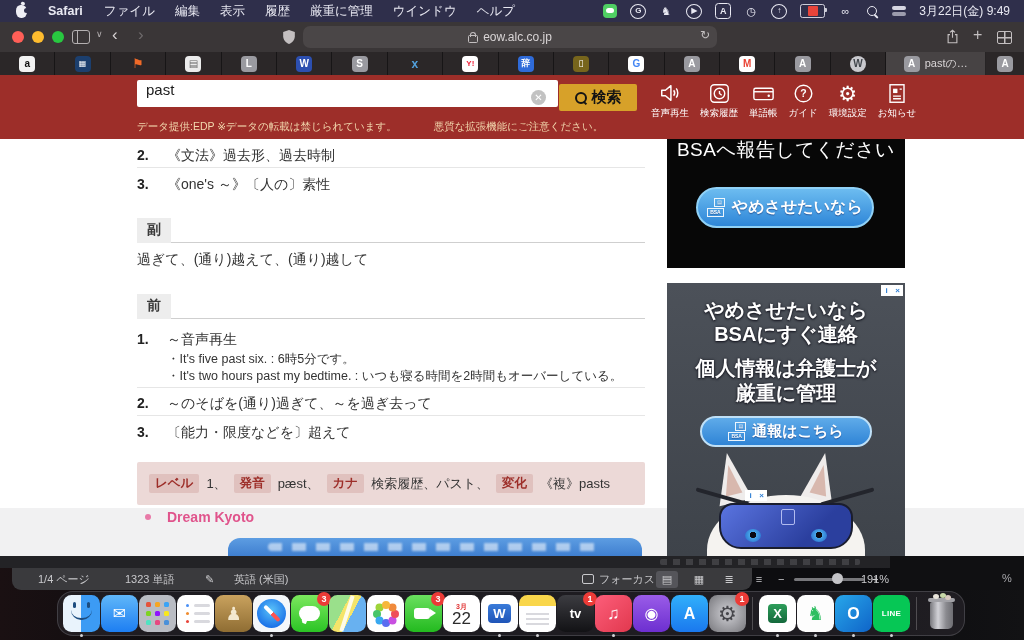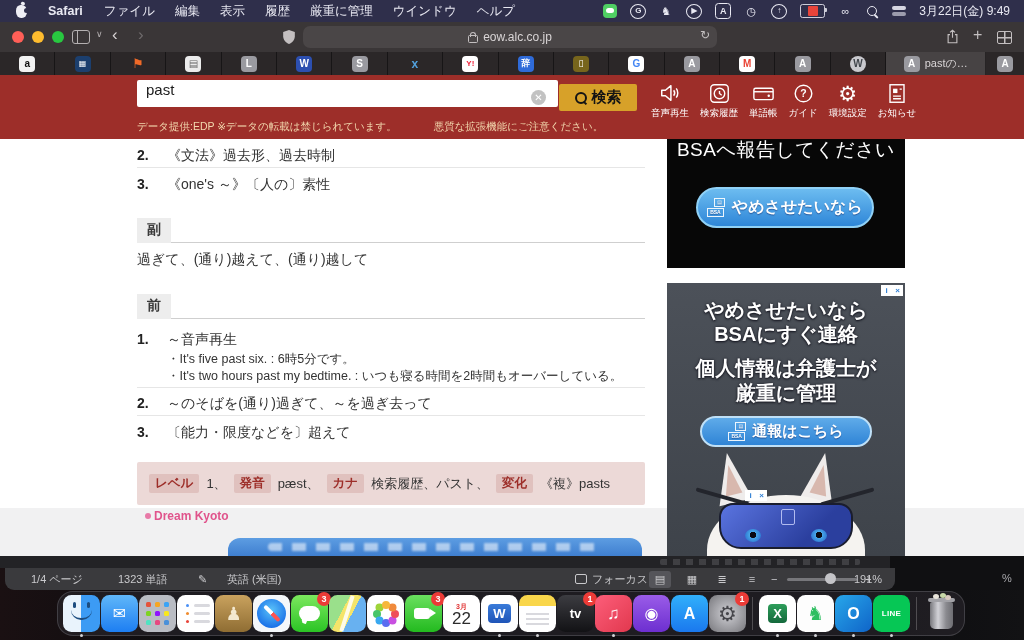--- a/index.html
+++ b/index.html
@@ -88,21 +88,21 @@
   .itx{position:absolute;left:30px;right:0;color:#333}
   .divider{position:absolute;left:0;width:100%;border-top:1px solid #e6e6e6}
   .tagrow{position:absolute;left:0;width:100%;border-bottom:1px solid #cfcfcf;height:24px}
   .tag{display:inline-block;background:#ededed;color:#3a3a3a;font-weight:bold;font-size:14px;padding:3px 10px 4px}
   .plain{position:absolute;left:0;color:#333;font-size:14px}
   .ex{position:absolute;left:30px;color:#333;font-size:12.5px}
   .infobox{position:absolute;left:0;top:323px;width:100%;height:43px;background:#ecd9d7;border-radius:2px;
     display:flex;align-items:center;gap:7px;padding:0 12px;box-sizing:border-box;font-size:13px;color:#333;flex-wrap:nowrap}
   .badge{background:#e0c1be;color:#9d2e29;font-weight:bold;font-size:12.5px;padding:1px 6px;border-radius:2px;white-space:nowrap}
   .ival{white-space:nowrap}
-  .teaser-user{position:absolute;left:8px;top:370px;font-size:12px;font-weight:bold;color:#e0548c;display:flex;align-items:center;gap:3px}
+  .teaser-user{position:absolute;left:8px;top:370px;font-size:14px;font-weight:bold;color:#e0548c;display:flex;align-items:center;gap:16px}
   .t-dot{width:6px;height:6px;border-radius:50%;background:#e87aa8;display:inline-block}
   .capsule{position:absolute;left:91px;top:399px;width:414px;height:18px;border-radius:12px 12px 0 0;
     background:linear-gradient(#5d9de2,#3f7fd0);overflow:hidden}
   .capsule::after{content:'';position:absolute;left:40px;top:5px;width:330px;height:8px;border-radius:4px;
     background:repeating-linear-gradient(90deg,rgba(255,255,255,.55) 0 14px,rgba(255,255,255,0) 14px 24px);filter:blur(1px)}
 
   
   .ad-top{position:absolute;left:667px;top:0;width:238px;height:129px;background:#070707;overflow:hidden}
   .ad-top-h{margin-top:-2px;text-align:center;color:#fff;font-weight:normal;font-size:19px;letter-spacing:.5px}
   .ad-btn1{position:absolute;left:29px;top:48px;width:178px;height:41px;border-radius:21px;
@@ -137,21 +137,21 @@
   .cat .eye{position:absolute;top:24px;width:16px;height:13px;border-radius:50%;background:radial-gradient(circle at 50% 45%,#0a0a12 28%,#49a8e8 30%,#2a6fd0 85%)}
   .cat .eye.lE{left:24px}.cat .eye.rE{left:90px}
   .cat .crest{position:absolute;left:60px;top:4px;width:12px;height:14px;border:1px solid #cfd6ff;border-radius:2px;opacity:.8}
 
   
   .word-edge{position:absolute;top:556px;left:0;width:890px;height:12px;background:#232326}
   .word-edge .smudge{position:absolute;left:660px;top:3px;width:200px;height:6px;
     background:repeating-linear-gradient(90deg,#5c5c60 0 7px,transparent 7px 13px);opacity:.5;border-radius:2px}
   .right-back{position:absolute;top:556px;left:890px;right:0;height:34px;background:#101012;color:#a8a8ac;font-size:11px}
   .right-back .frag{position:absolute;left:112px;top:16px}
-  .word-bar{position:absolute;top:568px;left:5px;width:890px;height:22px;background:#3a3a3d;border-radius:0 0 9px 9px;
+  .word-bar{position:absolute;top:568px;left:12px;width:740px;height:22px;background:#3a3a3d;border-radius:0 0 9px 9px;
     color:#c9c9cc;font-size:11px}
   .wb{position:absolute;top:0;height:22px;display:flex;align-items:center;white-space:nowrap}
   .focus-ic{width:10px;height:8px;border:1.3px solid #c9c9cc;border-radius:2px;margin-right:5px}
   .view-ic{font-size:11px;width:22px;text-align:center}
   .view-ic.sel{background:#55555a;border-radius:3px;height:17px;line-height:17px}
   .slider-track{width:70px;height:3px;background:#77777b;border-radius:2px;position:relative;margin:0 6px}
   .slider-knob{position:absolute;left:38px;top:-4.5px;width:11px;height:11px;border-radius:50%;background:#c4c4c8}
 
   
   .dock{position:absolute;left:57px;top:591px;width:908px;height:45px;background:rgba(40,37,42,.66);

